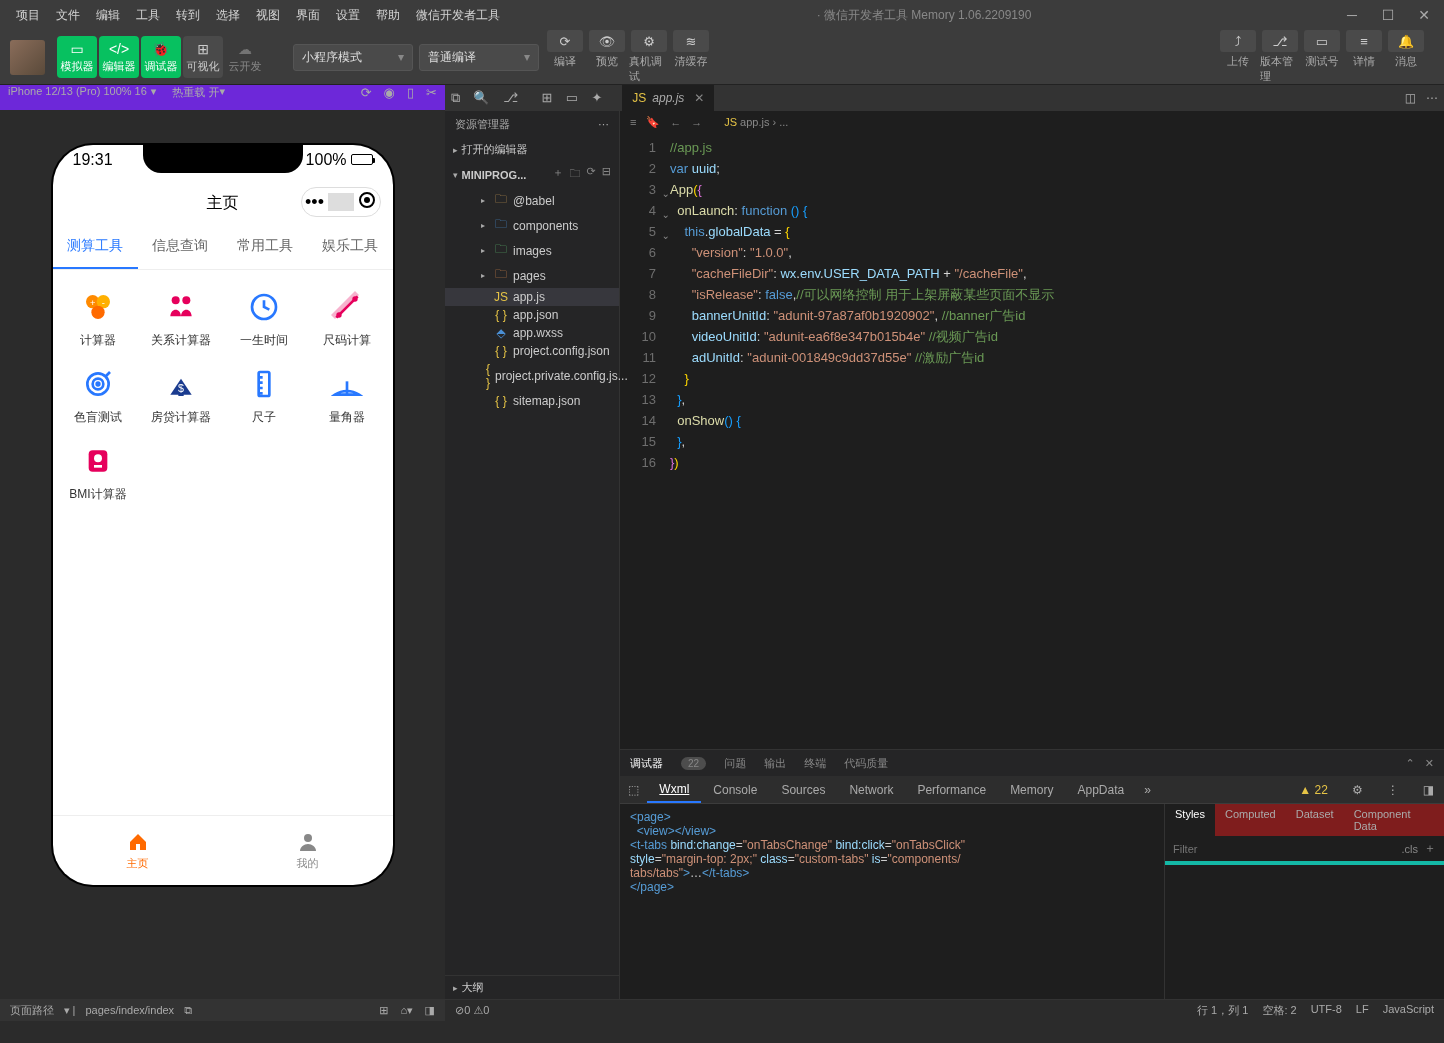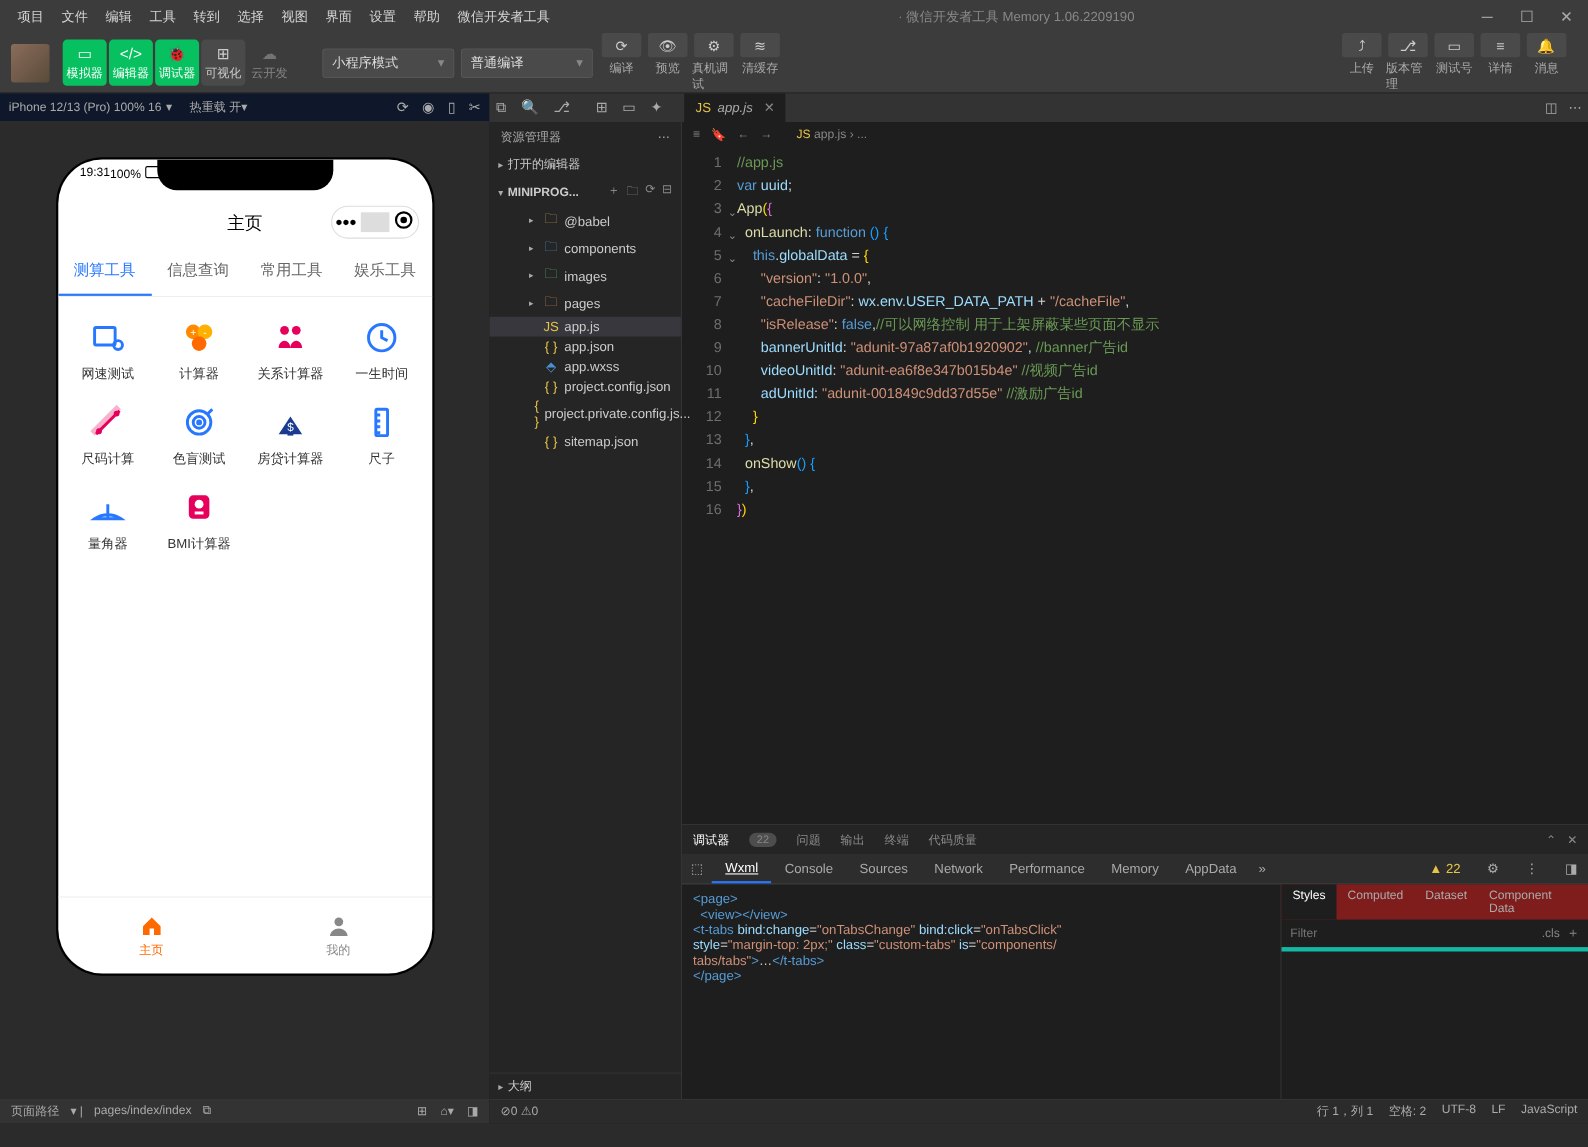--- a/index.html
+++ b/index.html
@@ -22,28 +22,28 @@
 .tb-select { background: #4a4a4a; border: 1px solid #555; border-radius: 3px; padding: 4px 8px; color: #ddd; font-size: 12px; display: flex; align-items: center; min-width: 120px; margin-right: 6px; }
 .tb-select .arrow { margin-left: auto; color: #888; }
 .tb-icon-group { display: flex; gap: 2px; margin-right: 8px; }
 .tb-icon-btn { width: 40px; display: flex; flex-direction: column; align-items: center; cursor: pointer; }
 .tb-icon-btn .ic { width: 36px; height: 22px; background: #4a4a4a; border-radius: 3px; display: flex; align-items: center; justify-content: center; font-size: 13px; color: #ccc; }
 .tb-icon-btn .lbl { font-size: 11px; color: #aaa; margin-top: 2px; }
 .toolbar-spacer { flex: 1; }
 
 .main { display: flex; height: calc(100% - 85px - 22px); }
 .sim-panel { width: 445px; background: #2b2b2b; display: flex; flex-direction: column; }
-.sim-header { height: 25px; background: #0f172a; display: flex; align-items: center; padding: 0 8px; font-size: 11px; color: #aaa; }
+.sim-header { height: 25px; background: #6d28d9; display: flex; align-items: flex-start; padding: 0 8px; font-size: 11px; color: #aaa; }
 .sim-header .right { margin-left: auto; display: flex; gap: 12px; }
 .sim-header .right span { cursor: pointer; font-size: 13px; }
 .sim-body { flex: 1; display: flex; align-items: flex-start; justify-content: center; padding-top: 35px; }
 
 .phone { width: 340px; height: 740px; background: #fff; border-radius: 40px; box-shadow: 0 0 0 2px #000; position: relative; overflow: hidden; }
 .notch { position: absolute; top: 0; left: 50%; transform: translateX(-50%); width: 160px; height: 28px; background: #000; border-radius: 0 0 18px 18px; z-index: 5; }
-.phone-status { position: absolute; top: 6px; left: 0; right: 0; display: flex; padding: 0 20px; font-size: 11px; color: #000; z-index: 4; }
+.phone-status { position: absolute; top: 6px; left: 0; right: 0; display: flex; justify-content: space-between; padding: 0 20px; font-size: 16px; color: #000; z-index: 4; }
 .phone-status .batt { border: 1px solid #000; width: 22px; height: 11px; border-radius: 2px; position: relative; display: inline-block; margin-left: 4px; }
 .phone-status .batt::after { content: ""; position: absolute; right: -3px; top: 3px; width: 2px; height: 5px; background: #000; border-radius: 0 1px 1px 0; }
 .phone-status .batt .fill { background: #000; width: 100%; height: 100%; }
 .phone-nav { margin-top: 36px; height: 44px; display: flex; align-items: center; justify-content: center; position: relative; }
 .phone-nav .title { font-size: 16px; color: #000; font-weight: 500; }
 .phone-nav .capsule { position: absolute; right: 12px; top: 6px; border: 1px solid #ddd; border-radius: 20px; height: 30px; width: 80px; display: flex; align-items: center; }
 .phone-nav .capsule span { flex: 1; text-align: center; font-size: 18px; color: #000; }
 .phone-nav .capsule .divider { width: 1px; height: 18px; background: #ddd; }
 .phone-nav .capsule .dot { width: 16px; height: 16px; border: 2px solid #000; border-radius: 50%; display: inline-block; position: relative; }
 .phone-nav .capsule .dot::after { content: ""; position: absolute; width: 6px; height: 6px; background: #000; border-radius: 50%; top: 3px; left: 3px; }
@@ -260,29 +260,20 @@
         </div>
         <div class="phone-tabs">
             <div class="tab active">测算工具</div>
             <div class="tab">信息查询</div>
             <div class="tab">常用工具</div>
             <div class="tab">娱乐工具</div>
           </div>
         <div class="phone-grid">
             <div class="grid-item">
               <div class="icon-box">
-                <svg width="32" height="32" viewBox="0 0 24 24" fill="none" stroke="#2878ff" stroke-width="2">
-                  <rect x="3" y="5" width="14" height="12" rx="1"></rect>
-                  <circle cx="19" cy="17" r="3"></circle>
-                </svg>
-              </div>
-              <div class="lbl">网速测试</div>
-            </div>
-            <div class="grid-item">
-              <div class="icon-box">
                 <svg width="32" height="32" viewBox="0 0 24 24">
                   <circle cx="8" cy="8" r="5" fill="#ff8a00"></circle>
                   <circle cx="16" cy="8" r="5" fill="#ffb000"></circle>
                   <circle cx="12" cy="16" r="5" fill="#ff6a00"></circle>
                   <text x="8" y="11" font-size="7" fill="#fff" text-anchor="middle">+</text>
                   <text x="16" y="11" font-size="7" fill="#fff" text-anchor="middle">-</text>
                 </svg>
               </div>
               <div class="lbl">计算器</div>
             </div>

